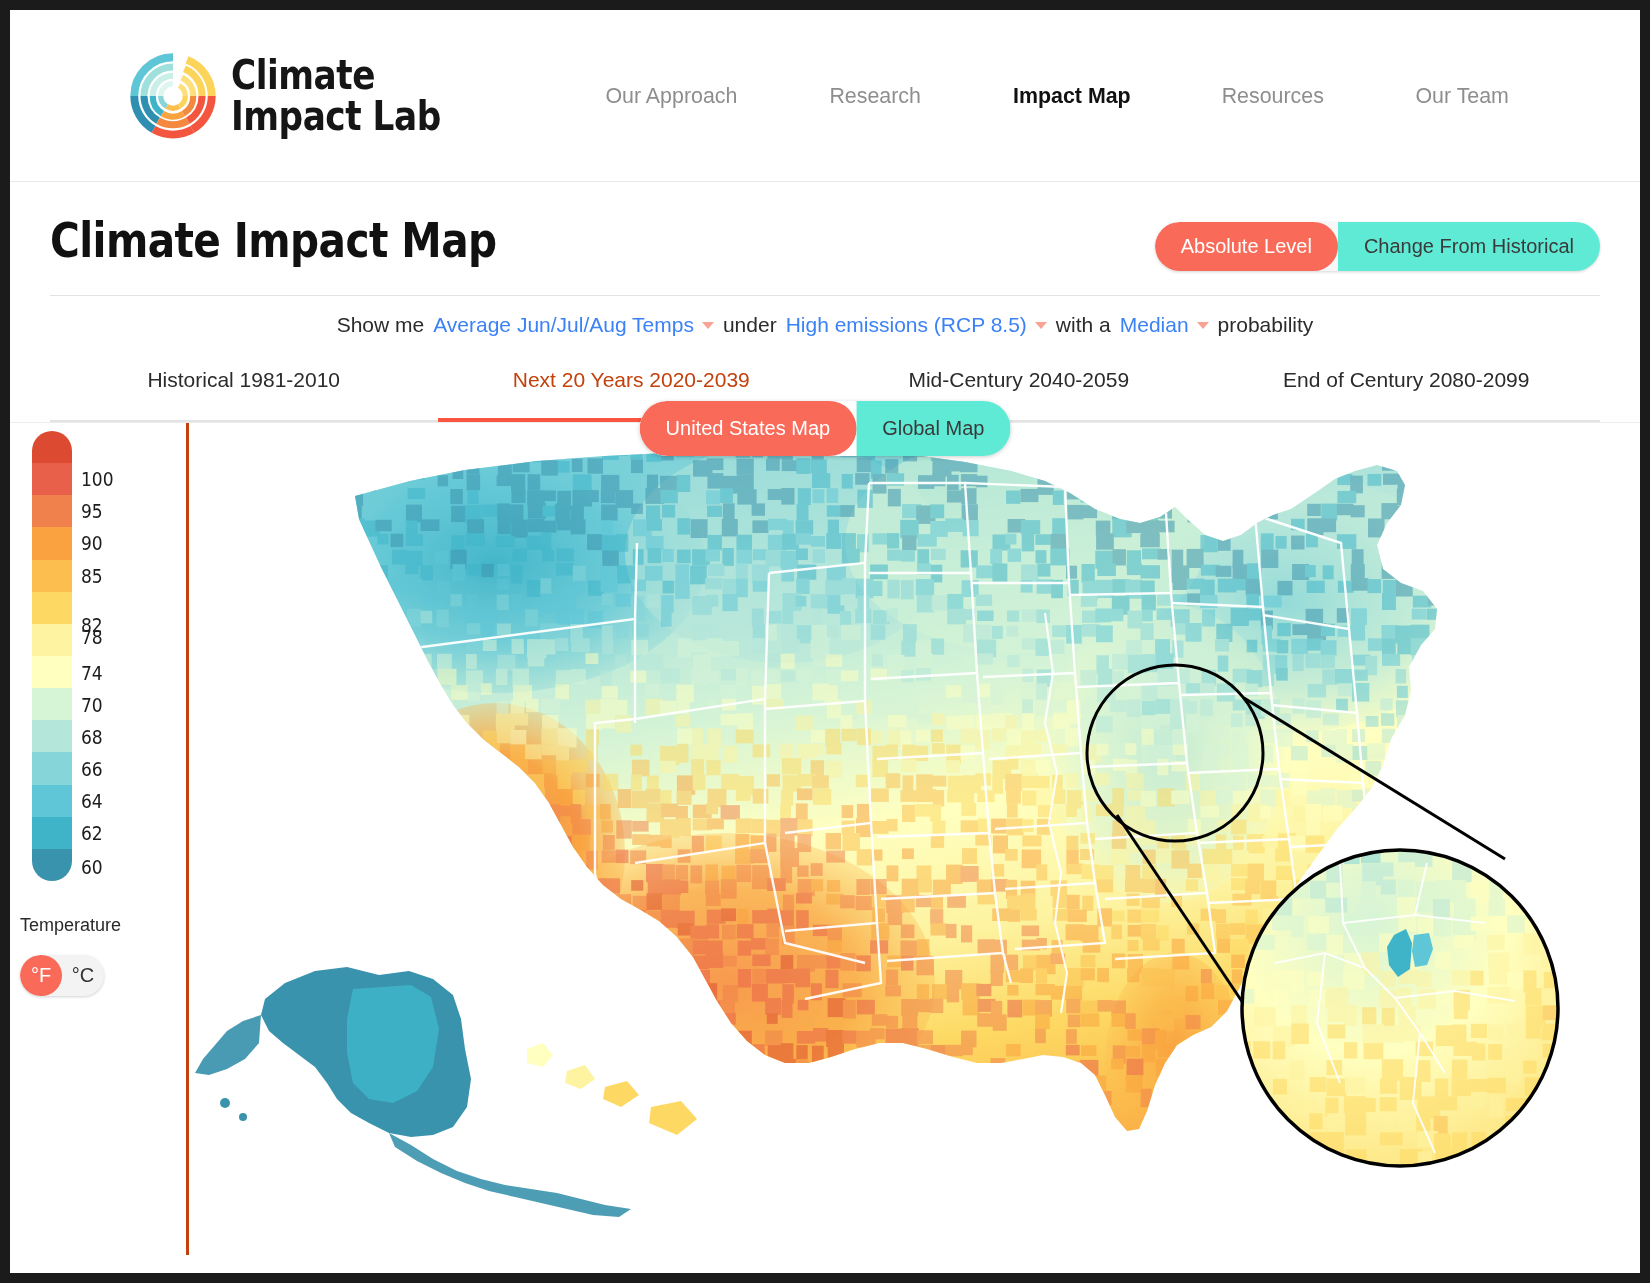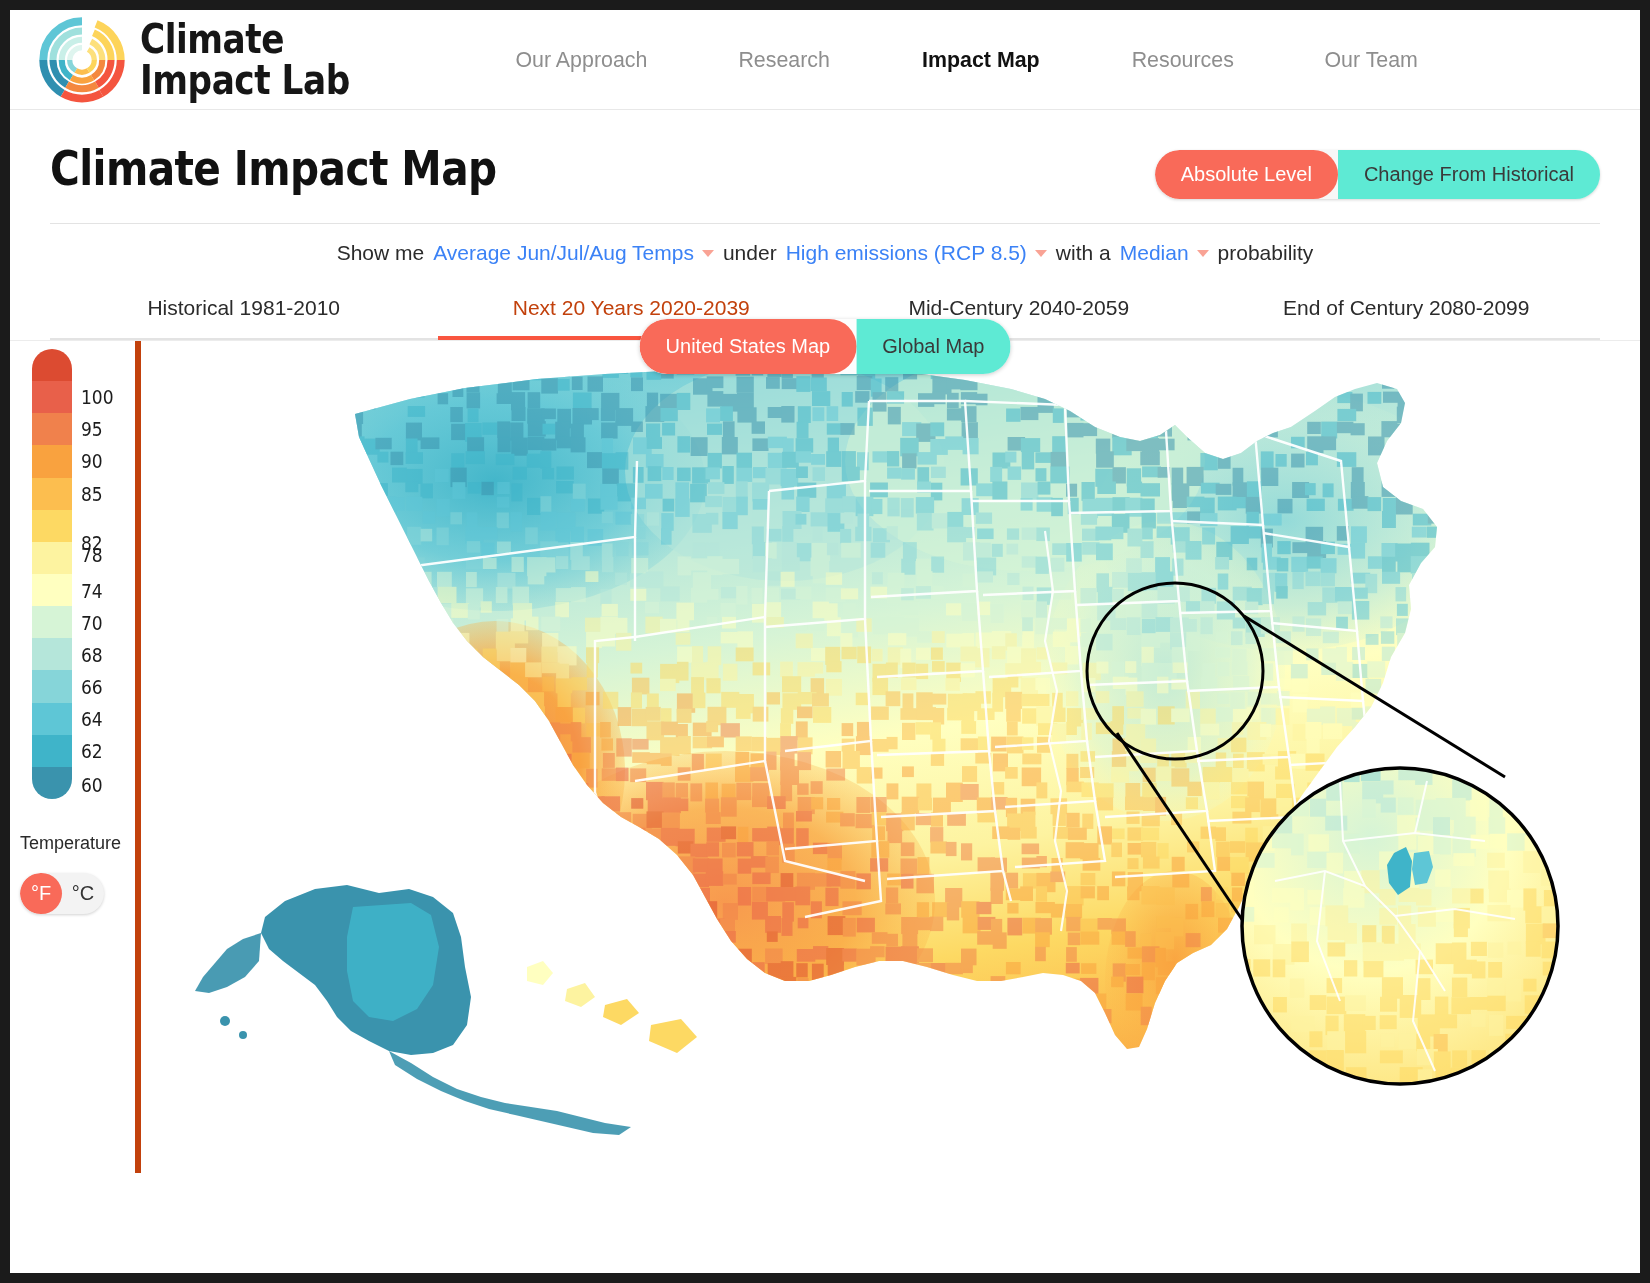--- a/index.html
+++ b/index.html
@@ -13,25 +13,26 @@
     position: absolute;
     left: 10px; top: 10px;
     width: 1630px; height: 1263px;
     background: #ffffff;
     overflow: hidden;
   }
 
   
   .topnav {
     position: relative;
-    height: 100px;
+    height: 172px;
     background: #ffffff;
     border-bottom: 1px solid #e8e8e8;
     display: flex;
     align-items: center;
+    justify-content: center;
   }
   .brand { display: flex; align-items: center; margin-left: 28px; }
   .logo-mark { width: 88px; height: 88px; flex: none; }
   .brand-text {
     margin-left: 14px;
     font-size: 41px;
     line-height: 0.98;
     font-weight: 700;
     letter-spacing: -0.5px;
     color: #161616;
@@ -124,21 +125,21 @@
     display: flex;
     margin: 0 40px;
     border-bottom: 2px solid #e3e3e3;
     position: relative;
   }
   .tab {
     flex: 1;
     text-align: center;
     font-size: 21px;
     color: #2b2b2b;
-    padding: 14px 0 18px 0;
+    padding: 14px 0 28px 0;
     cursor: pointer;
     position: relative;
   }
   .tab.on { color: #c2410c; }
   .tab.on::after {
     content: "";
     position: absolute;
     left: 0; right: 0; bottom: -2px;
     height: 4px;
     background: #f9553f;
@@ -161,23 +162,23 @@
     background: #fdfdfd;
     box-shadow: 0 1px 4px rgba(0,0,0,.2);
     overflow: hidden;
     z-index: 5;
   }
   .map-toggle .pill { font-size: 20px; padding: 16px 26px; }
 
   .legend-col {
     position: absolute;
     left: 0; top: 0;
-    width: 131px;
+    width: 179px;
     height: 100%;
-    border-right: 6px solid #c2410c;
+    border-right: 3px solid #c2410c;
     padding-left: 6px;
   }
   .legend-wrap {
     position: absolute;
     left: 22px;
     top: 8px;
     display: flex;
   }
   .legend-bar {
     width: 40px;

